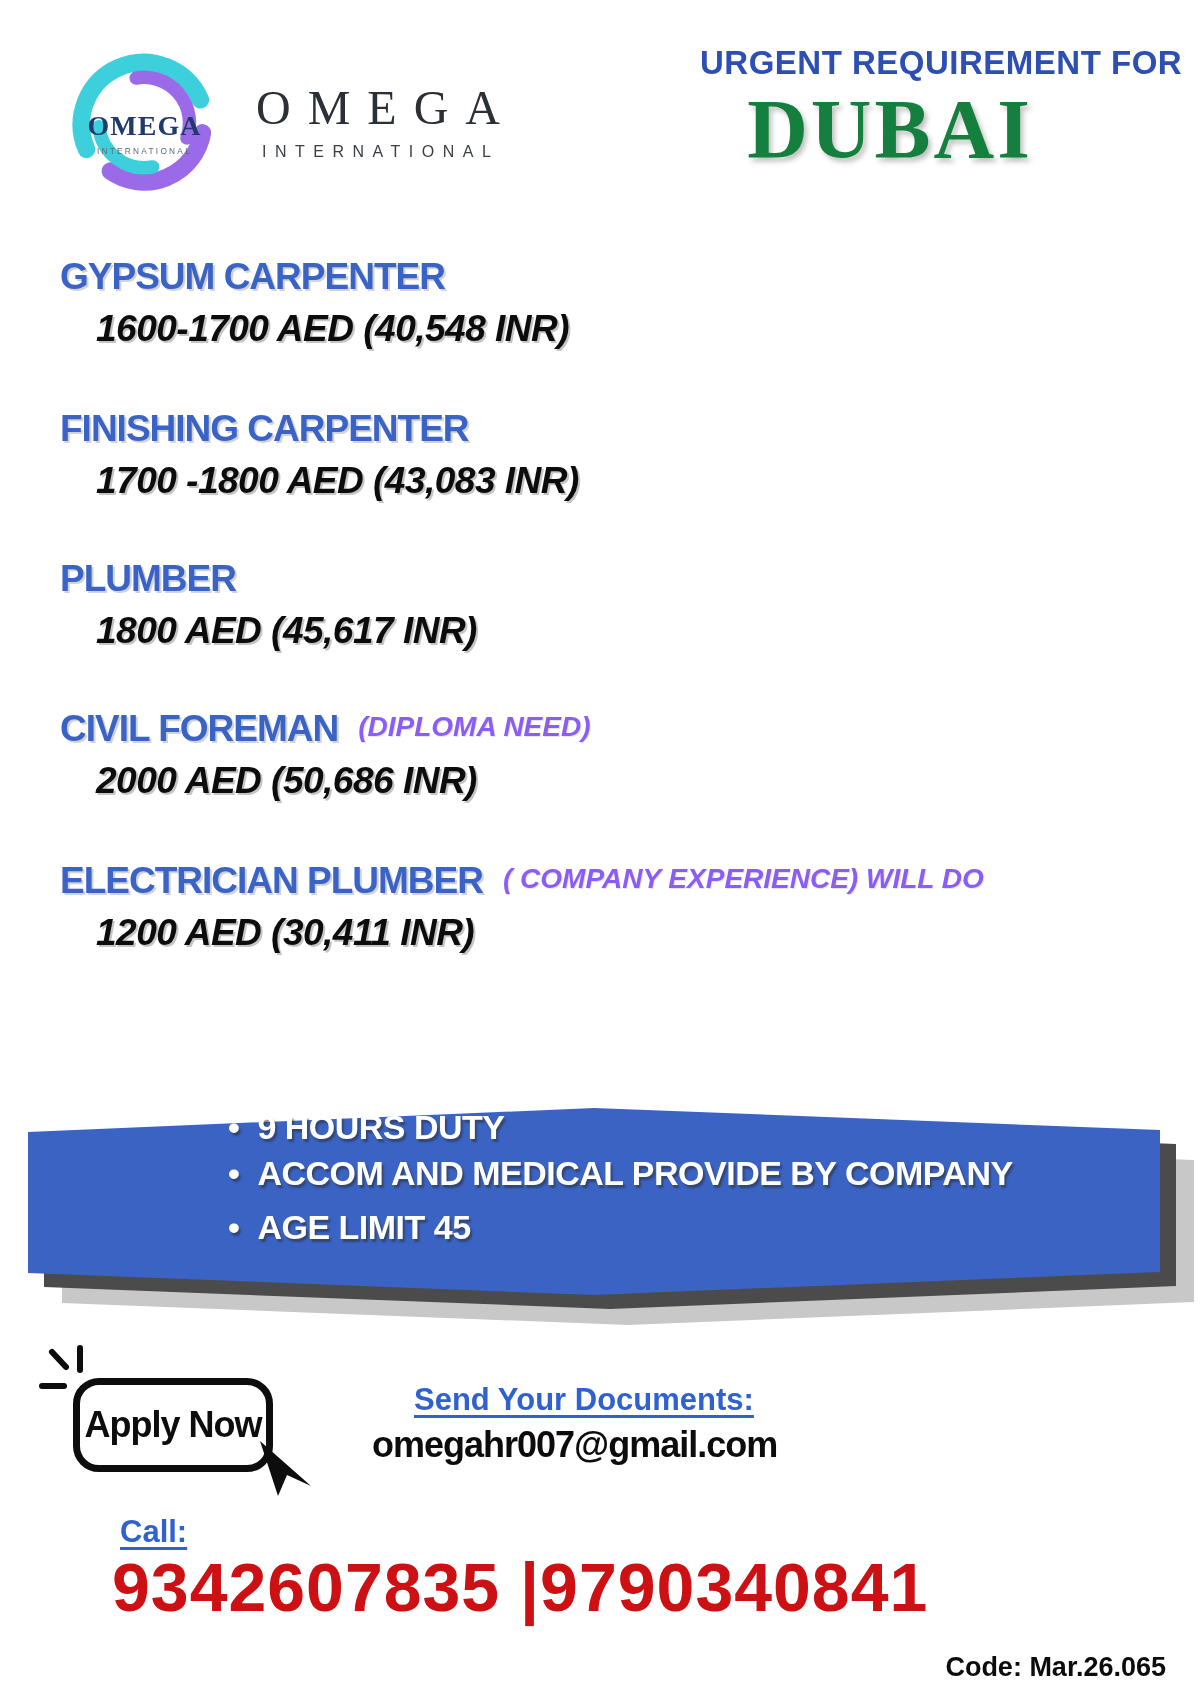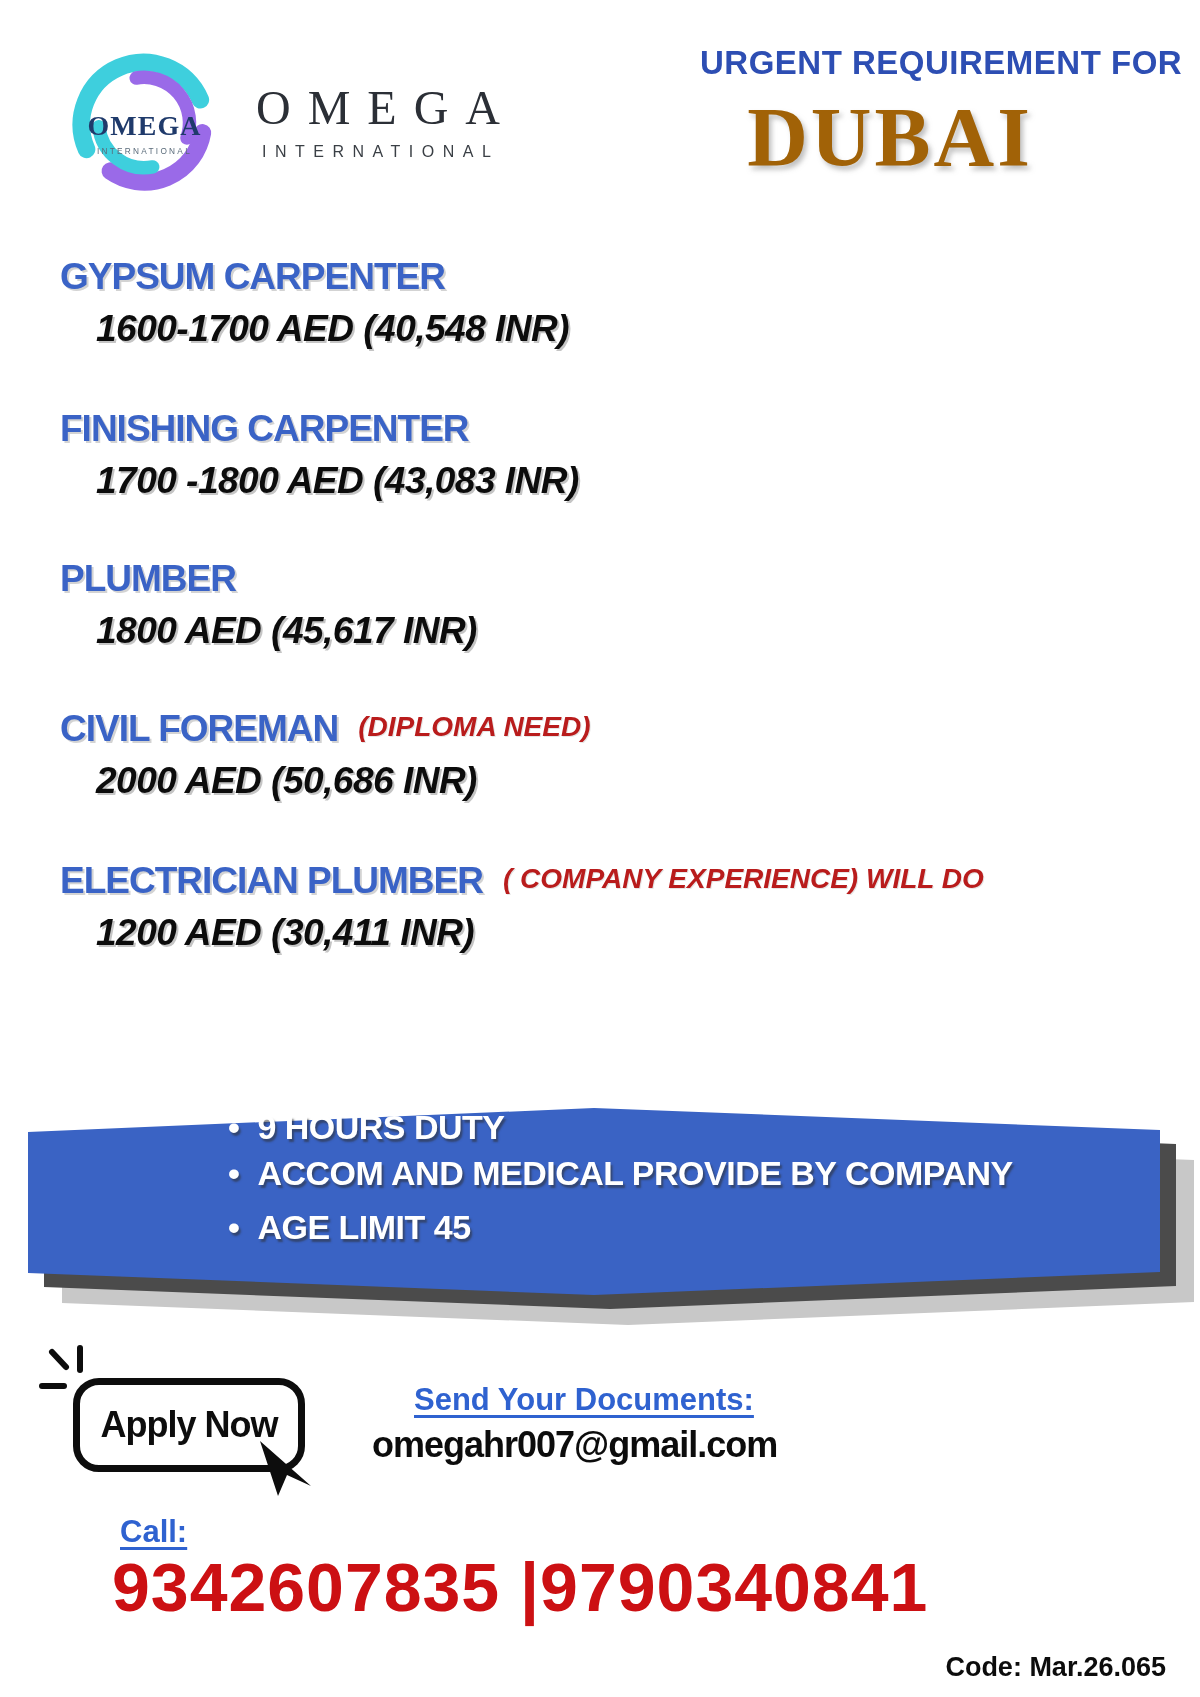--- a/index.html
+++ b/index.html
@@ -25,34 +25,34 @@
     font-size: 16px; letter-spacing: 8.5px; color: #3a3f45; font-weight: 500;
     white-space: nowrap;
   }
   .urgent-block { position: absolute; left: 700px; top: 44px; width: 380px; text-align: center; }
   .urgent-label {
     font-size: 33px; font-weight: 800; color: #2d4eb3; letter-spacing: 0.5px;
     white-space: nowrap;
   }
   .urgent-city {
     font-family: "Liberation Serif", serif;
-    font-size: 84px; line-height: 84px; font-weight: 700; color: #a16207;
-    letter-spacing: 3px; margin-top: 14px;
+    font-size: 84px; line-height: 84px; font-weight: 700; color: #15803d;
+    letter-spacing: 3px; margin-top: 6px;
     text-shadow: 3px 4px 5px rgba(140,140,140,0.55);
   }
   
   .job { position: absolute; left: 60px; white-space: nowrap; }
   .job-title {
     display: inline-block;
     font-size: 37px; font-weight: 800; color: #3a63c6; letter-spacing: -1px;
     text-shadow: 2px 2px 0 rgba(110,110,110,0.30);
   }
   .job-note {
     display: inline-block;
-    font-size: 28px; font-weight: 700; font-style: italic; color: #b91c1c;
+    font-size: 28px; font-weight: 700; font-style: italic; color: #8b5cf6;
     margin-left: 20px; vertical-align: 5px; letter-spacing: 0;
     text-shadow: 1px 1px 0 rgba(150,150,150,0.25);
   }
   .job-salary {
     margin-top: 10px; margin-left: 36px;
     font-size: 37px; font-weight: 700; font-style: italic; color: #0c0c0c;
     letter-spacing: -0.5px;
     text-shadow: 2px 2px 0 rgba(110,110,110,0.40);
   }
   
@@ -64,21 +64,21 @@
   .banner-bullets li {
     font-size: 34px; font-weight: 800; color: #ffffff; line-height: 46px;
     letter-spacing: -0.5px; white-space: nowrap;
     text-shadow: 2px 3px 2px rgba(45,45,45,0.55);
   }
   .banner-bullets li:nth-child(3) { margin-top: 8px; }
   .bullet-dot { display: inline-block; margin-right: 18px; font-size: 34px; }
   
   .click-burst { position: absolute; left: 38px; top: 1340px; width: 64px; height: 58px; }
   .apply-btn {
-    position: absolute; left: 73px; top: 1378px; width: 232px; height: 94px;
+    position: absolute; left: 73px; top: 1378px; width: 200px; height: 94px;
     border: 7px solid #0d0d0d; border-radius: 26px;
     display: flex; align-items: center; justify-content: center;
     background: #ffffff; cursor: pointer;
   }
   .apply-btn-label {
     font-size: 36px; font-weight: 800; color: #0d0d0d; letter-spacing: -1px;
     white-space: nowrap;
   }
   .cursor-arrow { position: absolute; left: 252px; top: 1438px; width: 64px; height: 64px; }
   .send-docs {

